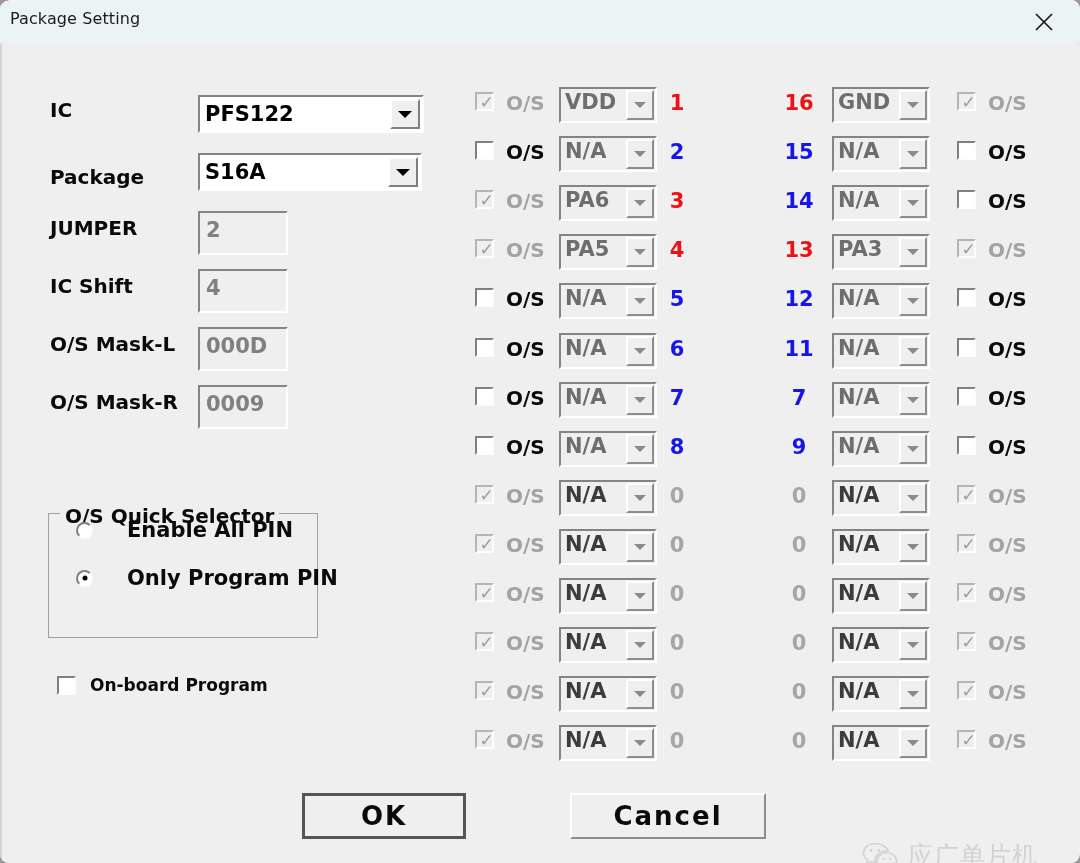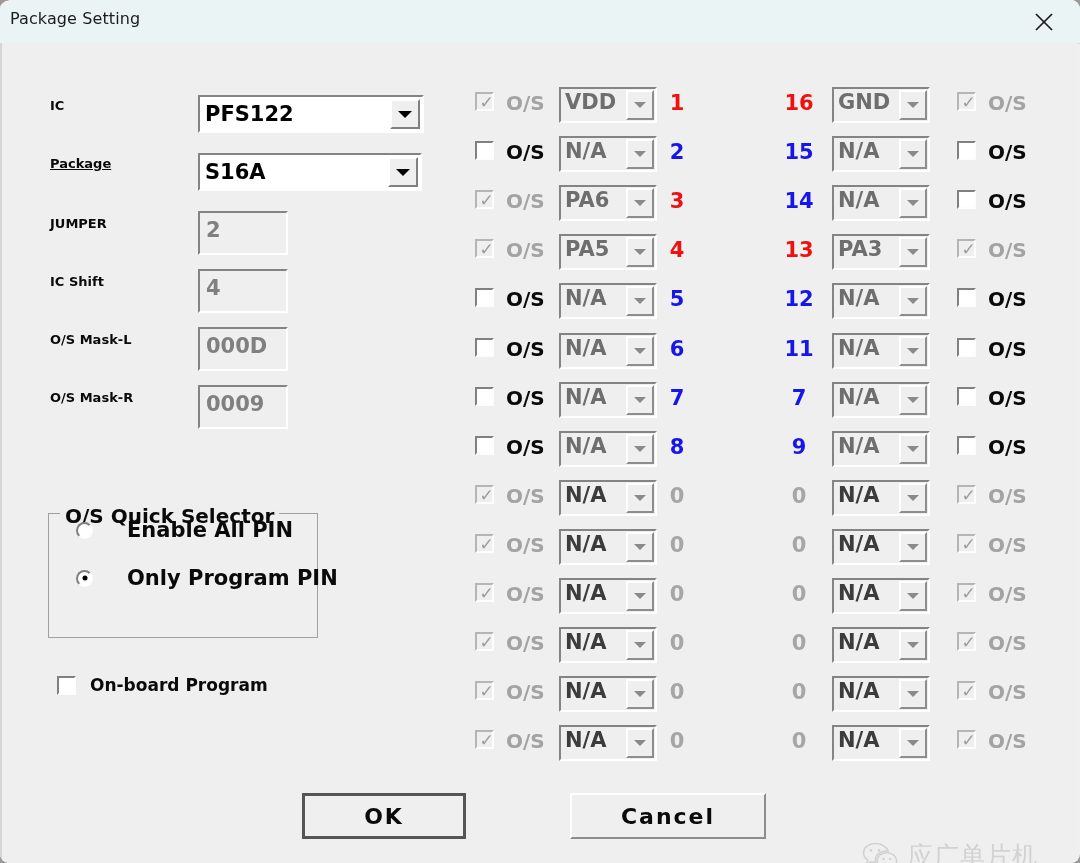--- a/index.html
+++ b/index.html
@@ -46,21 +46,21 @@
   
   #client{
     position:absolute;left:2px;top:43px;width:1076px;height:820px;
     background:#efefef;
   }
 
   
   .form-label{
     position:absolute;
     font-family:"DejaVu Sans",sans-serif;
-    font-weight:bold;font-size:13px;color:#0a0a0a;
+    font-weight:bold;font-size:20px;color:#0a0a0a;
     white-space:nowrap;
   }
   .combo{
     position:absolute;box-sizing:border-box;
     border-top:2px solid #848484;border-left:2px solid #848484;
     border-right:2px solid #ffffff;border-bottom:2px solid #ffffff;
     background:#ffffff;
   }
   .combo.enabled{background:#ffffff;}
   .combo .cbtext{
@@ -194,21 +194,21 @@
   .btn{
     position:absolute;box-sizing:border-box;
     background:#efefef;
     border-top:2px solid #ffffff;border-left:2px solid #ffffff;
     border-right:2px solid #8d8d8d;border-bottom:2px solid #8d8d8d;
     cursor:pointer;
   }
   .btn .inner{
     position:absolute;left:0;top:0;right:0;bottom:0;
     display:flex;align-items:center;justify-content:center;
-    font-family:"DejaVu Sans",sans-serif;font-weight:bold;font-size:22px;
+    font-family:"DejaVu Sans",sans-serif;font-weight:bold;font-size:26px;
     color:#0a0a0a;letter-spacing:2px;
   }
   .btn.focus{border:3px solid #555;}
   .btn.focus .inner{
     border:1px solid #efefef;
   }
   
   #watermark{
     position:absolute;left:860px;top:796px;
     display:flex;align-items:center;gap:8px;
@@ -245,21 +245,21 @@
   <div id="client">
 
     <div id="form-host">
         <div class="form-label" style="left: 48px; top: 55px;">IC</div>
         <div class="combo enabled" style="left: 196px; top: 52px; width: 226px; height: 38px;">
           <div class="cbtext">PFS122</div>
           <div class="cbbtn">
             <div class="arrow-dn"></div>
           </div>
         </div>
-        <div class="form-label" style="left: 48px; top: 113px; text-decoration: underline;">Package</div>
+        <div class="form-label" style="left: 48px; top: 122px;">Package</div>
         <div class="combo enabled" style="left: 196px; top: 110px; width: 224px; height: 38px;">
           <div class="cbtext">S16A</div>
           <div class="cbbtn">
             <div class="arrow-dn"></div>
           </div>
         </div>
         <div class="form-label" style="left: 48px; top: 173px;">JUMPER</div>
         <div class="txtbox" style="left: 196px; top: 168px; width: 90px; height: 44px;">
           <span>2</span>
         </div>

